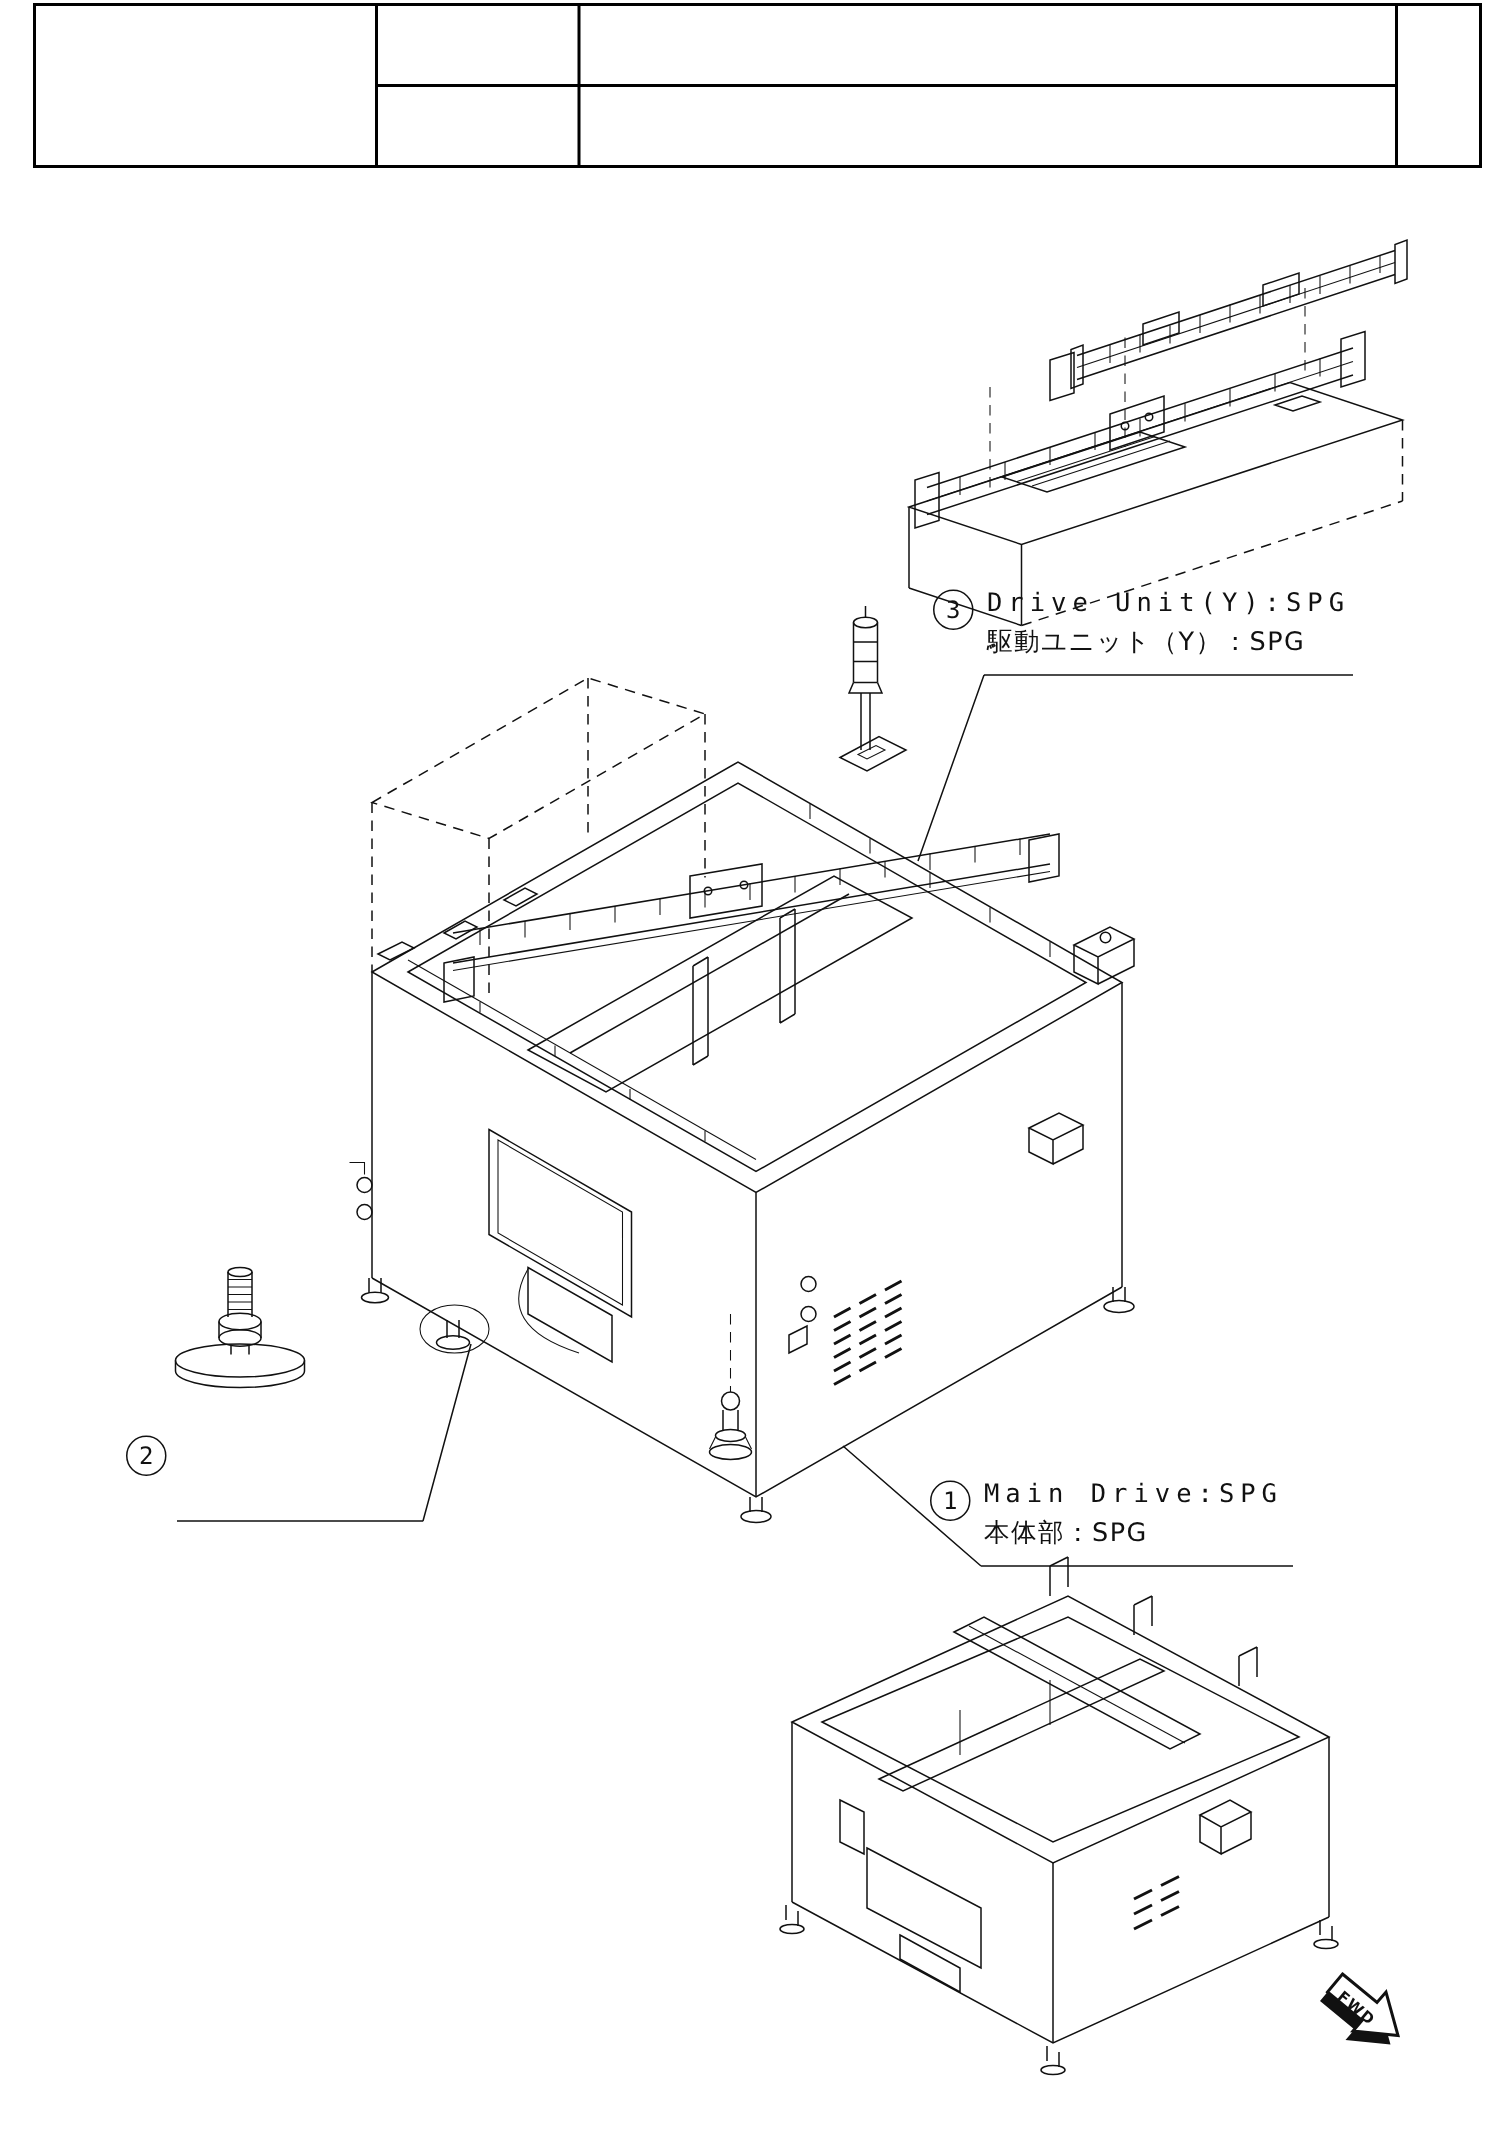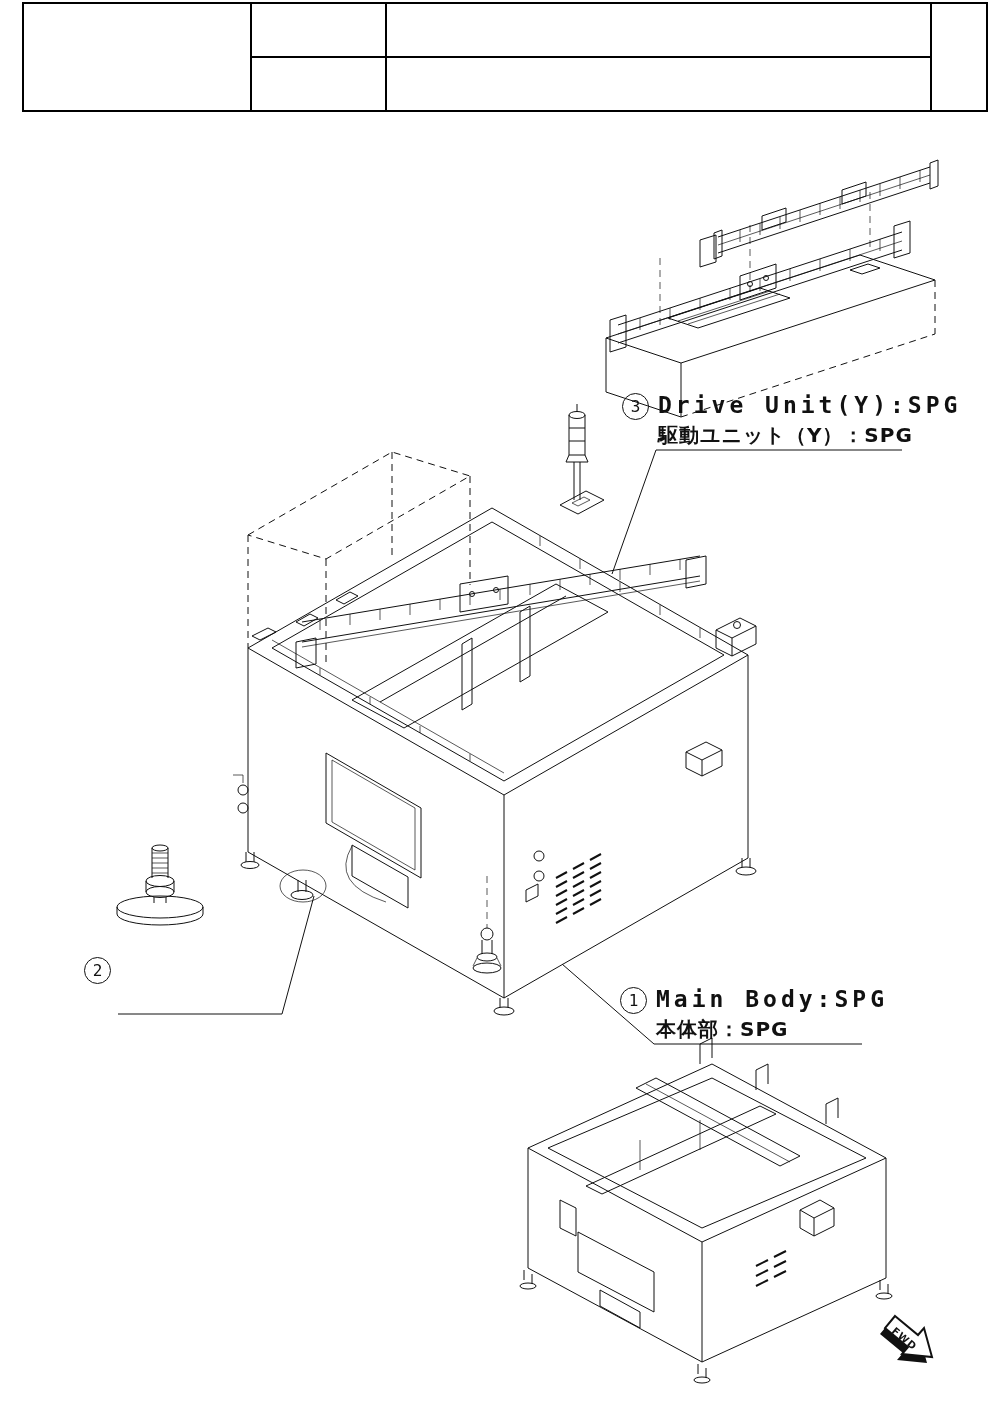--- a/index.html
+++ b/index.html
@@ -21,23 +21,23 @@
   .title-block { position:absolute; left:22px; top:2px; width:966px; height:110px; border:2px solid #000; }
   .tb-v { position:absolute; top:0; width:0; height:106px; border-left:2px solid #000; }
   .tb-h { position:absolute; left:226px; top:52px; width:680px; height:0; border-top:2px solid #000; }
 
   .callout { position:absolute; display:flex; align-items:flex-start; gap:9px; }
   .balloon {
     width:27px; height:27px; border:1.6px solid #111; border-radius:50%;
     display:flex; align-items:center; justify-content:center;
     font-size:16px; flex:0 0 auto; margin-top:1px;
   }
-  .c-en { font-size:23px; letter-spacing:4px; white-space:nowrap;font-weight:bold; }
-  .c-ja { font-size:20px; letter-spacing:1px; white-space:nowrap; margin-top:4px;
-          font-family:"DejaVu Sans","Liberation Sans",sans-serif;font-weight:bold; }
+  .c-en { font-size:17px; letter-spacing:4px; white-space:nowrap; }
+  .c-ja { font-size:17px; letter-spacing:1px; white-space:nowrap; margin-top:4px;
+          font-family:"DejaVu Sans","Liberation Sans",sans-serif; }
 </style>
 </head>
 <body>
 
 <div class="page">
 
   <div class="title-block">
     <div class="tb-v" style="left:226px"></div>
     <div class="tb-v" style="left:361px"></div>
     <div class="tb-v" style="left:906px"></div>
@@ -238,18 +238,18 @@
     </div>
   </div>
 
   <div class="callout" style="left:84px;top:956px">
     <span class="balloon">2</span>
   </div>
 
   <div class="callout" style="left:620px;top:986px">
     <span class="balloon">1</span>
     <div>
-      <div class="c-en">Main Body:SPG</div>
+      <div class="c-en">Main Drive:SPG</div>
       <div class="c-ja">本体部：SPG</div>
     </div>
   </div>
 
 </div>
 
 </body></html>

